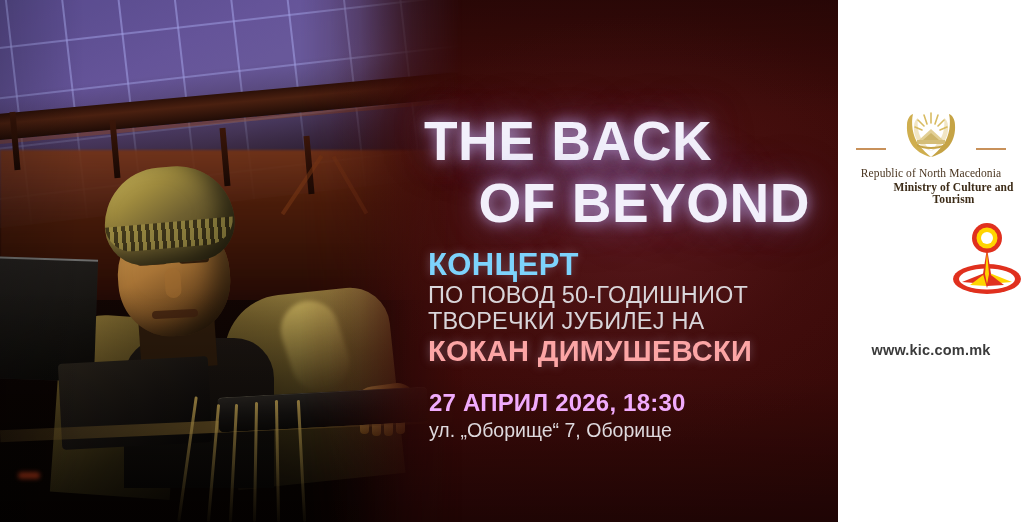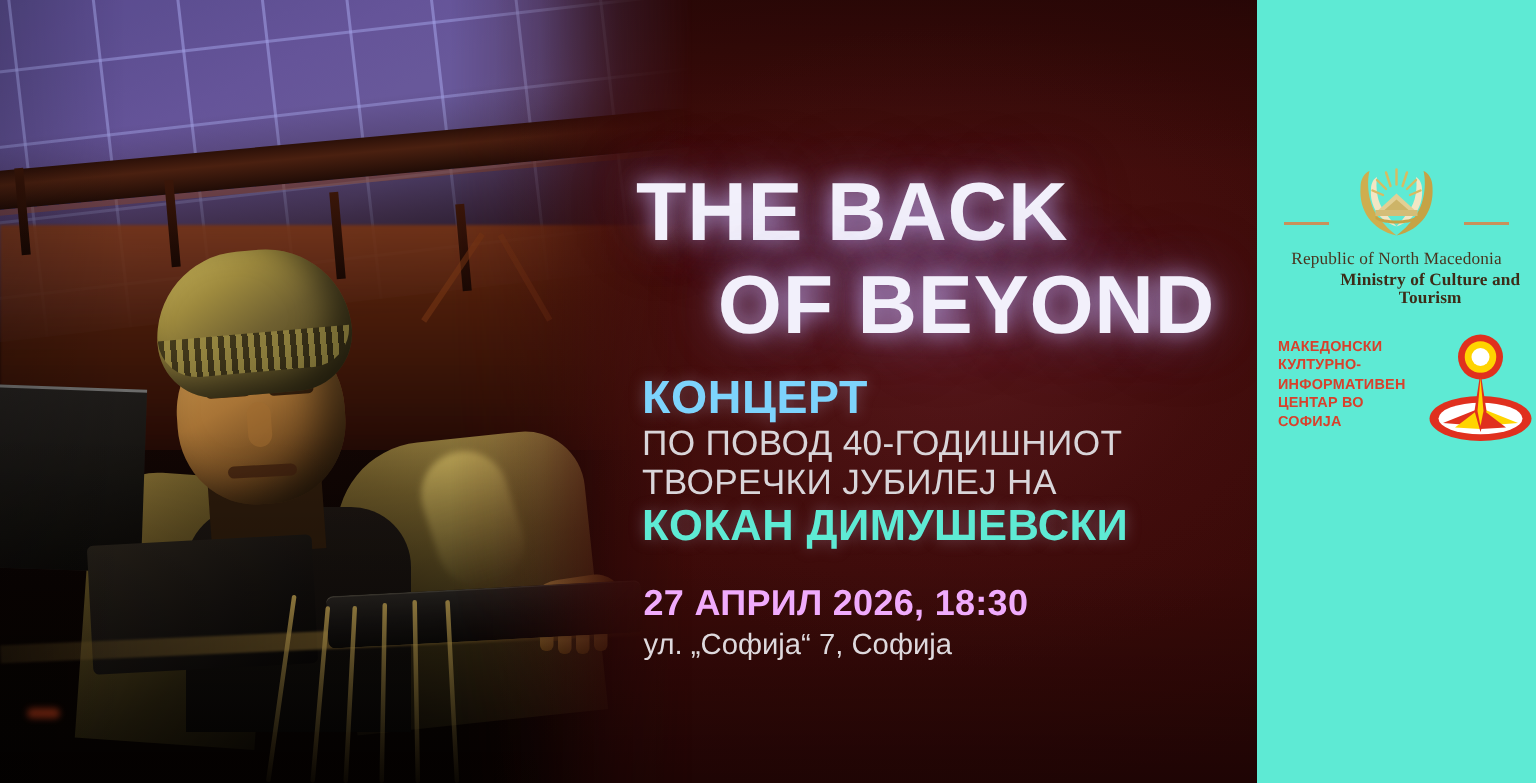--- a/index.html
+++ b/index.html
@@ -345,21 +345,21 @@
     text-shadow: 0 0 10px rgba(200,180,220,.35);
   }
   .kw2, .kw3 {
     color: #d9d5d9;
     font-weight: normal;
     font-size: 23.5px;
     line-height: 26px;
     letter-spacing: .2px;
   }
   .kw4 {
-    color: #5eead4;
+    color: #fca5a5;
     font-weight: bold;
     font-size: 29px;
     line-height: 34px;
     letter-spacing: .3px;
     text-shadow: 0 0 10px rgba(200,180,220,.35);
   }
   .block-when {
     position: absolute;
     left: 5px;
     top: 388px;
@@ -377,21 +377,21 @@
     font-weight: normal;
     font-size: 19.5px;
     line-height: 26px;
   }
 
   
   .sidebar {
     position: absolute;
     left: 838px; top: 0;
     width: 186px; height: 522px;
-    background: #5eead4;
+    background: #ffffff;
   }
   .emblem-wrap {
     position: absolute;
     left: 0; top: 104px;
     width: 186px;
     text-align: center;
   }
   .emblem-row {
     position: relative;
     width: 186px;
@@ -520,28 +520,28 @@
   <div class="text-col">
     <div class="title-glow"></div>
 
     <div class="title">
       <span class="l1">THE BACK</span>
       <span class="l2">OF BEYOND</span>
     </div>
 
     <div class="block-concert">
       <div class="kw1">КОНЦЕРТ</div>
-      <div class="kw2">ПО ПОВОД 40-ГОДИШНИОТ</div>
+      <div class="kw2">ПО ПОВОД 50-ГОДИШНИОТ</div>
       <div class="kw3">ТВОРЕЧКИ ЈУБИЛЕЈ НА</div>
       <div class="kw4">КОКАН ДИМУШЕВСКИ</div>
     </div>
 
     <div class="block-when">
       <div class="when-date">27 АПРИЛ 2026, 18:30</div>
-      <div class="when-place">ул. „Софија“ 7, Софија</div>
+      <div class="when-place">ул. „Оборище“ 7, Оборище</div>
     </div>
   </div>
 
   <div class="sidebar">
 
     <div class="emblem-wrap">
       <div class="emblem-row">
         <div class="rule-l"></div>
         <div class="rule-r"></div>
         <svg class="emblem-svg" width="58" height="56" viewBox="0 0 58 56">
@@ -566,41 +566,35 @@
           <path d="M21 36 L29 29 L37 36 Z" fill="#cdb468"></path>
           <rect x="15" y="36" width="28" height="4" fill="#d4bd77"></rect>
           <path d="M15 40 C21 44 37 44 43 40 L43 42 C37 46 21 46 15 42 Z" fill="#c5a345"></path>
         </svg>
       </div>
       <div class="ministry-line1">Republic of North Macedonia</div>
       <div class="ministry-line2">Ministry of Culture and Tourism</div>
     </div>
 
     <div class="kic-wrap">
-      <div class="kic-text">
-        <div>МАКЕДОНСКИ</div>
-        <div>КУЛТУРНО-</div>
-        <div>ИНФОРМАТИВЕН</div>
-        <div>ЦЕНТАР ВО</div>
-        <div>СОФИЈА</div>
-      </div>
       <svg class="kic-logo" width="74" height="78" viewBox="0 0 74 78">
 
         <circle cx="37" cy="16" r="15" fill="#e0301e"></circle>
         <circle cx="37" cy="16" r="10.5" fill="#ffd400"></circle>
         <circle cx="37" cy="16" r="6" fill="#ffffff"></circle>
 
         <ellipse cx="37" cy="57" rx="34" ry="15" fill="#e0301e"></ellipse>
         <ellipse cx="37" cy="57" rx="28" ry="10.5" fill="#ffffff"></ellipse>
 
         <path d="M37 50 L12 60 L37 62 Z" fill="#e0301e"></path>
         <path d="M37 50 L62 60 L37 62 Z" fill="#ffd400"></path>
         <path d="M37 50 L20 63 L37 64 Z" fill="#ffd400"></path>
         <path d="M37 50 L54 63 L37 64 Z" fill="#e0301e"></path>
 
         <path d="M37 26 L41 52 L37 66 L33 52 Z" fill="#e0301e"></path>
         <path d="M37 30 L39 52 L37 62 L35 52 Z" fill="#ffd400"></path>
       </svg>
     </div>
 
+    <div class="site">www.kic.com.mk</div>
   </div>
 
 </div>
 
 </body></html>

